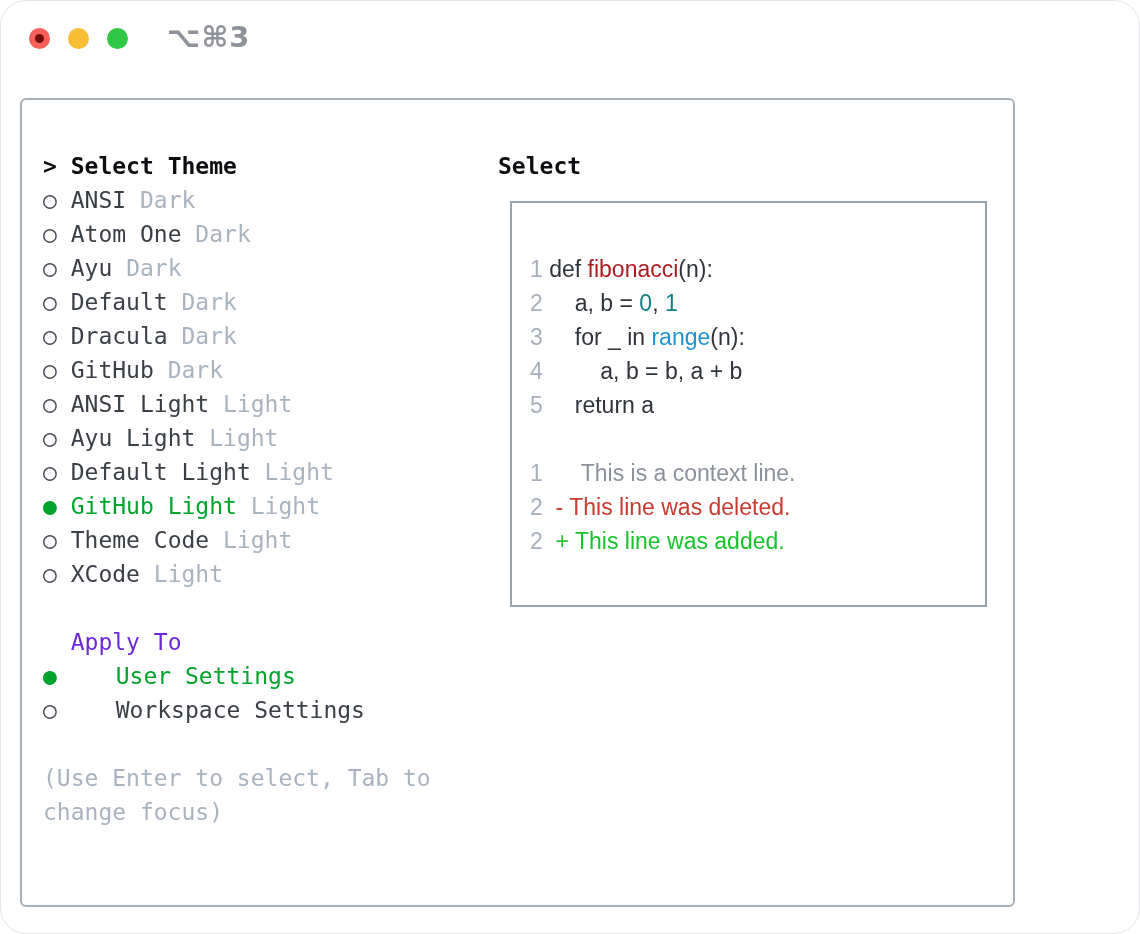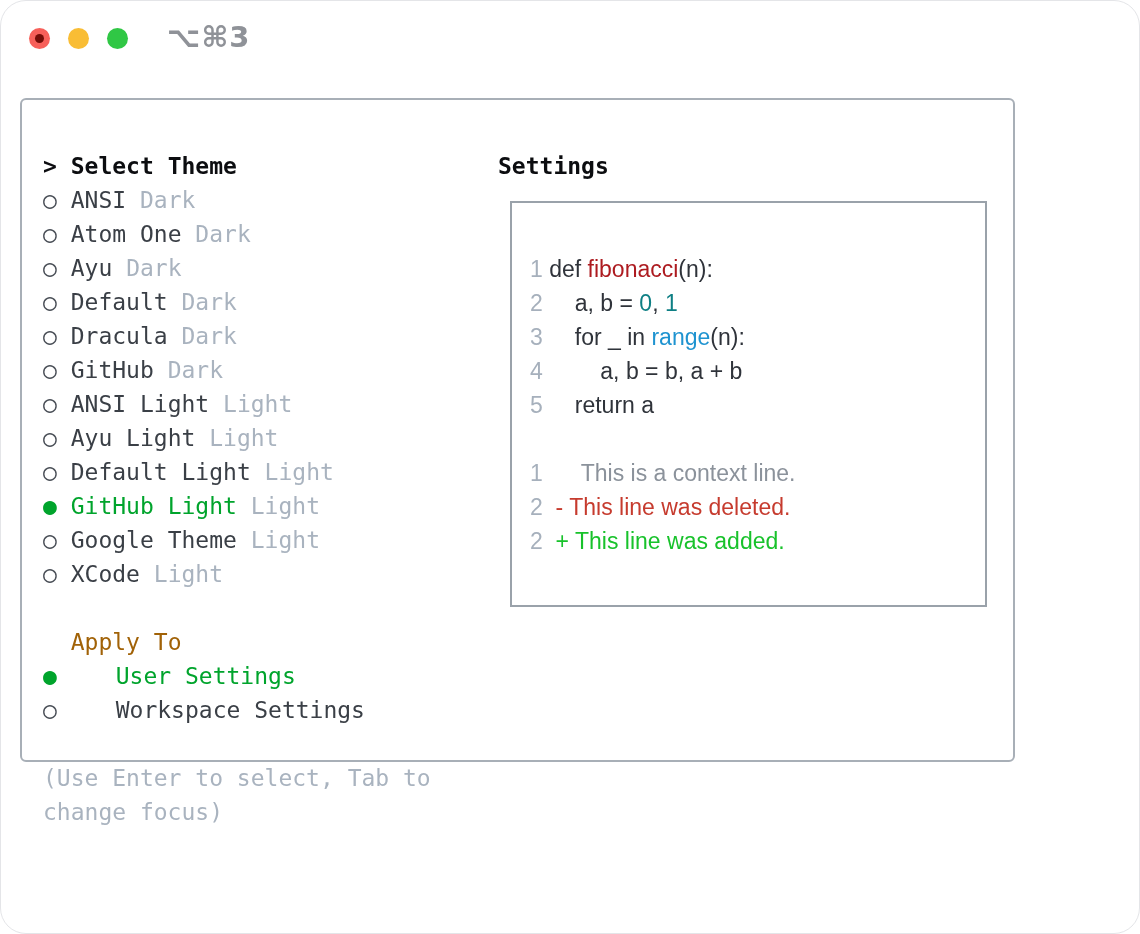--- a/index.html
+++ b/index.html
@@ -16,33 +16,33 @@
   .tl-red    { left:28px;  background:#f7605a; }
   .tl-red::after { content:""; position:absolute; left:6px; top:6px;
                    width:9px; height:9px; border-radius:50%; background:#740d08; }
   .tl-yellow { left:67px;  background:#f9bd35; }
   .tl-green  { left:106px; background:#30c745; }
   .win-title { position:absolute; left:166px; top:19px;
                font-family:"DejaVu Sans", sans-serif; font-weight:bold;
                font-size:29px; color:#8f9298; letter-spacing:1px; }
 
   
-  .content-box { position:absolute; left:19px; top:97px; width:995px; height:664px;
+  .content-box { position:absolute; left:19px; top:97px; width:995px; height:809px;
                  border:2px solid #a8afb7; border-radius:6px; box-sizing:border-box;
                  background:#ffffff;padding-left:40px; }
 
   .row { height:34px; line-height:34px; font-size:23px; white-space:pre;
          color:#3a3f46; }
   .hdr { font-weight:bold; color:#0c0d10; }
   .bullet { color:#4b5058; }
   .bullet.sel { color:#00a42c; }
   .theme-name { color:#3a3f46; }
   .theme-name.sel { color:#00a42c; }
   .variant { color:#a9b3bf; }
-  .apply-hdr { color:#a16207;text-align:center; }
+  .apply-hdr { color:#6d28d9;text-align:center; }
   .option-label { color:#3a3f46;margin-left:45px; }
   .option-label.sel { color:#00a42c; }
   .help { color:#a9b3bf; }
 
   .left-col { position:absolute; left:21px; top:49px; }
 
   .preview-hdr-row { position:absolute; left:476px; top:49px; }
 
   .preview-box { position:absolute; left:488px; top:101px; width:477px; height:406px;
                  border:2px solid #9aa2aa; box-sizing:border-box; background:#ffffff; }
@@ -80,39 +80,39 @@
           <div class="row"><span class="bullet">○</span><span> </span><span class="theme-name">ANSI</span><span> </span><span class="variant">Dark</span></div>
           <div class="row"><span class="bullet">○</span><span> </span><span class="theme-name">Atom One</span><span> </span><span class="variant">Dark</span></div>
           <div class="row"><span class="bullet">○</span><span> </span><span class="theme-name">Ayu</span><span> </span><span class="variant">Dark</span></div>
           <div class="row"><span class="bullet">○</span><span> </span><span class="theme-name">Default</span><span> </span><span class="variant">Dark</span></div>
           <div class="row"><span class="bullet">○</span><span> </span><span class="theme-name">Dracula</span><span> </span><span class="variant">Dark</span></div>
           <div class="row"><span class="bullet">○</span><span> </span><span class="theme-name">GitHub</span><span> </span><span class="variant">Dark</span></div>
           <div class="row"><span class="bullet">○</span><span> </span><span class="theme-name">ANSI Light</span><span> </span><span class="variant">Light</span></div>
           <div class="row"><span class="bullet">○</span><span> </span><span class="theme-name">Ayu Light</span><span> </span><span class="variant">Light</span></div>
           <div class="row"><span class="bullet">○</span><span> </span><span class="theme-name">Default Light</span><span> </span><span class="variant">Light</span></div>
           <div class="row"><span class="bullet sel">●</span><span> </span><span class="theme-name sel">GitHub Light</span><span> </span><span class="variant">Light</span></div>
-          <div class="row"><span class="bullet">○</span><span> </span><span class="theme-name">Google Theme</span><span> </span><span class="variant">Light</span></div>
+          <div class="row"><span class="bullet">○</span><span> </span><span class="theme-name">Theme Code</span><span> </span><span class="variant">Light</span></div>
           <div class="row"><span class="bullet">○</span><span> </span><span class="theme-name">XCode</span><span> </span><span class="variant">Light</span></div>
         </div>
 
       <div class="row"></div>
 
       <div class="row"><span class="apply-hdr">  </span><span class="apply-hdr">Apply To</span></div>
 
       <div id="apply-rows">
           <div class="row"><span class="bullet sel">●</span><span> </span><span class="option-label sel">User Settings</span></div>
           <div class="row"><span class="bullet">○</span><span> </span><span class="option-label">Workspace Settings</span></div>
         </div>
 
       <div class="row"></div>
 
       <div class="row help">(Use Enter to select, Tab to</div>
       <div class="row help">change focus)</div>
     </div>
 
-    <div class="row preview-hdr-row"><span class="hdr">Settings</span></div>
+    <div class="row preview-hdr-row"><span class="hdr">Select</span></div>
 
     <div class="preview-box">
       <pre class="preview-pre" id="preview-code"><div><span class="t-ln">1 </span><span class="t-pl">def </span><span class="t-fn">fibonacci</span><span class="t-pl">(n):</span></div><div><span class="t-ln">2 </span><span class="t-pl">    a, b = </span><span class="t-num">0</span><span class="t-pl">, </span><span class="t-num">1</span></div><div><span class="t-ln">3 </span><span class="t-pl">    for _ in </span><span class="t-blu">range</span><span class="t-pl">(n):</span></div><div><span class="t-ln">4 </span><span class="t-pl">        a, b = b, a + b</span></div><div><span class="t-ln">5 </span><span class="t-pl">    return a</span></div><div> </div><div><span class="t-ln">1 </span><span class="t-ctx">     This is a context line.</span></div><div><span class="t-ln">2 </span><span class="t-del"> - This line was deleted.</span></div><div><span class="t-ln">2 </span><span class="t-add"> + This line was added.</span></div></pre>
     </div>
 
   </div>
 </div>
 
 </body></html>

